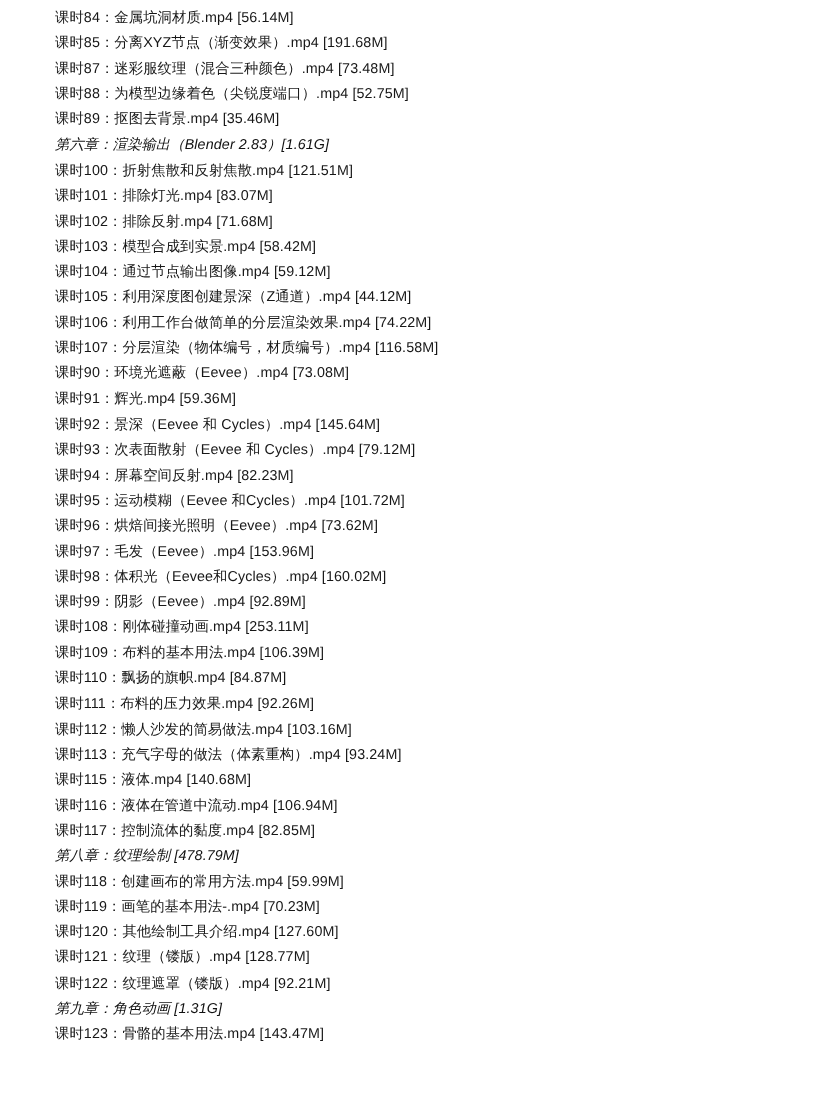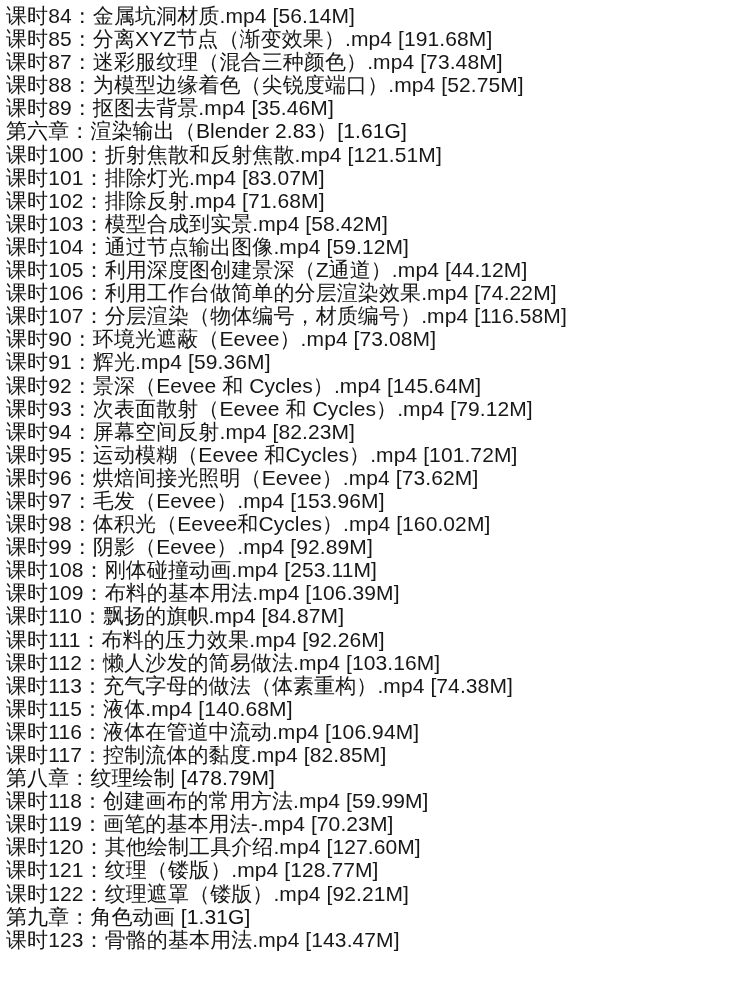--- a/index.html
+++ b/index.html
@@ -12,28 +12,30 @@
     height: 1000px;
     font-family: "Liberation Sans", "DejaVu Sans", sans-serif;
     color: #1a1a1a;
     overflow: hidden;
   }
   #listing {
     padding: 4px 0 0 6px;
     box-sizing: border-box;
   }
   .line {
-    font-size: 21px;
+    font-size: 13px;
     line-height: 23.1px;
     white-space: nowrap;
     letter-spacing: 0.1px;
     color: #171717;
+    margin-left: 44px;
   }
   .line.chapter {
     color: #111111;
+    font-style: italic;
   }
 </style>
 </head>
 <body>
 
 <div id="listing">
     <div class="line">课时84：金属坑洞材质.mp4 [56.14M]</div>
     <div class="line">课时85：分离XYZ节点（渐变效果）.mp4 [191.68M]</div>
     <div class="line">课时87：迷彩服纹理（混合三种颜色）.mp4 [73.48M]</div>
     <div class="line">课时88：为模型边缘着色（尖锐度端口）.mp4 [52.75M]</div>
@@ -55,21 +57,21 @@
     <div class="line">课时95：运动模糊（Eevee 和Cycles）.mp4 [101.72M]</div>
     <div class="line">课时96：烘焙间接光照明（Eevee）.mp4 [73.62M]</div>
     <div class="line">课时97：毛发（Eevee）.mp4 [153.96M]</div>
     <div class="line">课时98：体积光（Eevee和Cycles）.mp4 [160.02M]</div>
     <div class="line">课时99：阴影（Eevee）.mp4 [92.89M]</div>
     <div class="line">课时108：刚体碰撞动画.mp4 [253.11M]</div>
     <div class="line">课时109：布料的基本用法.mp4 [106.39M]</div>
     <div class="line">课时110：飘扬的旗帜.mp4 [84.87M]</div>
     <div class="line">课时111：布料的压力效果.mp4 [92.26M]</div>
     <div class="line">课时112：懒人沙发的简易做法.mp4 [103.16M]</div>
-    <div class="line">课时113：充气字母的做法（体素重构）.mp4 [74.38M]</div>
+    <div class="line">课时113：充气字母的做法（体素重构）.mp4 [93.24M]</div>
     <div class="line">课时115：液体.mp4 [140.68M]</div>
     <div class="line">课时116：液体在管道中流动.mp4 [106.94M]</div>
     <div class="line">课时117：控制流体的黏度.mp4 [82.85M]</div>
     <div class="line chapter">第八章：纹理绘制 [478.79M]</div>
     <div class="line">课时118：创建画布的常用方法.mp4 [59.99M]</div>
     <div class="line">课时119：画笔的基本用法-.mp4 [70.23M]</div>
     <div class="line">课时120：其他绘制工具介绍.mp4 [127.60M]</div>
     <div class="line">课时121：纹理（镂版）.mp4 [128.77M]</div>
     <div class="line">课时122：纹理遮罩（镂版）.mp4 [92.21M]</div>
     <div class="line chapter">第九章：角色动画 [1.31G]</div>

